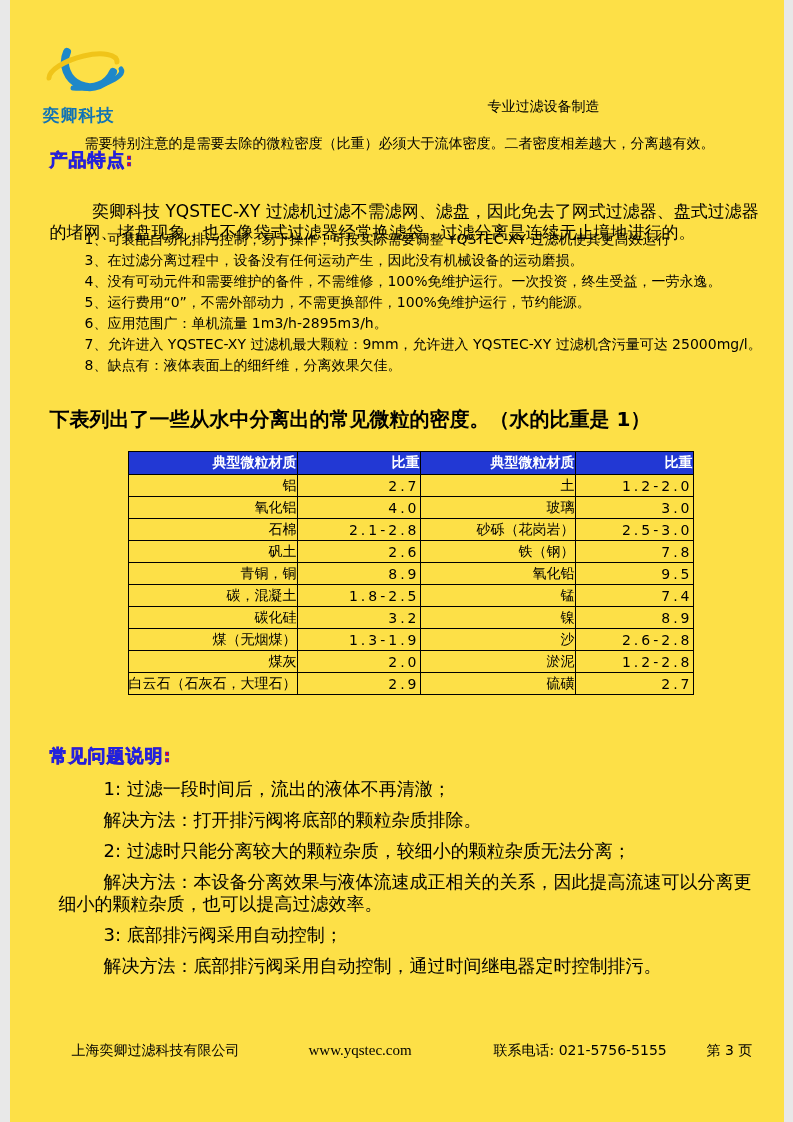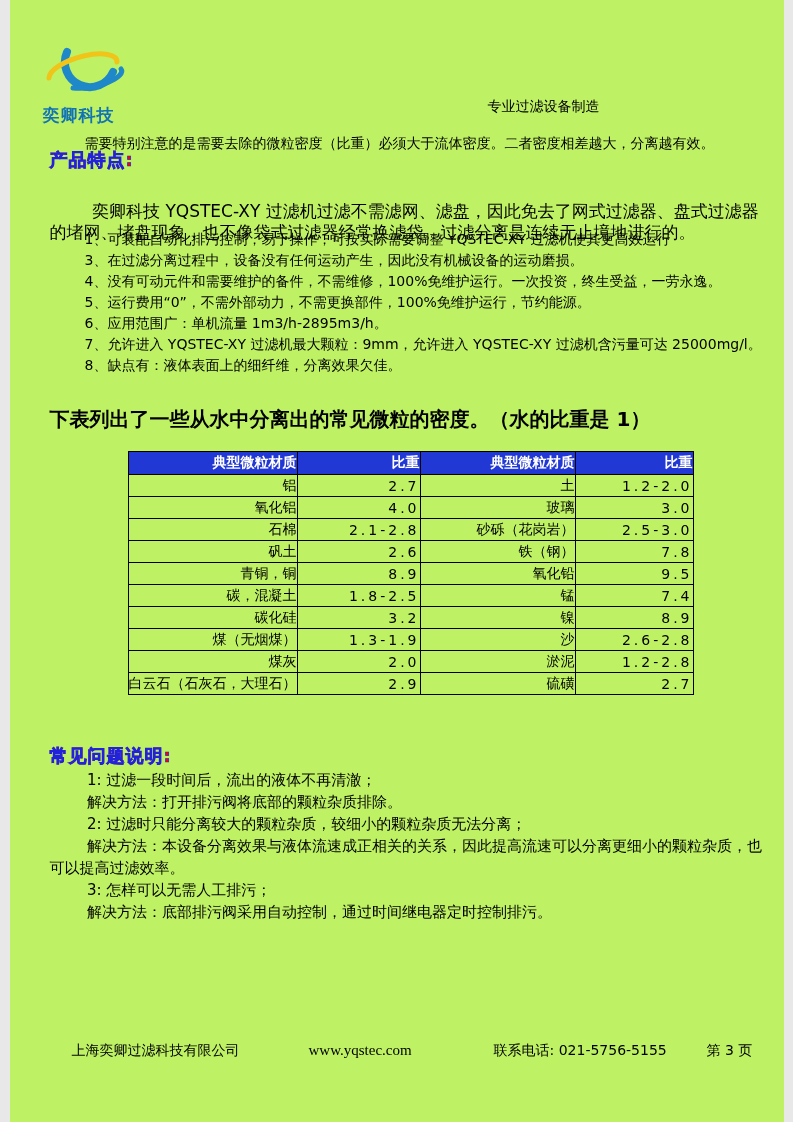--- a/index.html
+++ b/index.html
@@ -1,17 +1,17 @@
 <!DOCTYPE html>
 <html style="--accent_red: #ff0000; --accent_blue: #2222dd; --table_header_bg: #2238d4; --table_header_text: #ffffff; --logo_text_blue: #1173b5; --logo_globe_blue: #1e88c9; --logo_globe_yellow: #f0c419;"><head>
 <meta charset="utf-8">
 <style>
   html,body{margin:0;padding:0;background:#e8e8e8;}
   .page{
-    position:relative;width:774px;height:1122px;background:#bef264;margin:0 auto;
+    position:relative;width:774px;height:1122px;background:#fde047;margin:0 auto;
     font-family:"DejaVu Sans","Liberation Sans",sans-serif;color:#000;overflow:hidden;
   }
   
   .logo{position:absolute;left:33px;top:42px;width:96px;}
   .logo-text{color:var(--logo_text_blue);font-weight:bold;font-size:17px;letter-spacing:1px;margin-top:-4px;}
   
   .slogan{position:absolute;left:478px;top:98px;font-size:14px;}
   
   .intro{position:absolute;left:40px;top:119px;width:718px;font-size:14px;line-height:21px;text-indent:2.5em;}
   .sec-heading{
@@ -26,21 +26,21 @@
   .table-intro{position:absolute;left:40px;top:406px;font-size:20px;font-weight:bold;}
   
   table.density{position:absolute;left:118px;top:451px;border-collapse:collapse;table-layout:fixed;}
   table.density th,table.density td{
     border:1px solid #000;text-align:right;font-size:14px;padding:0;height:21px;overflow:hidden;white-space:nowrap;
   }
   table.density th{background:var(--table_header_bg);color:var(--table_header_text);font-weight:bold;height:22px;}
   td.num{letter-spacing:3px;}
   
   .faq-lines{position:absolute;left:40px;top:769px;width:722px;}
-  .faq-lines p{margin:0;font-size:15px;line-height:22px;text-indent:2.5em;}
+  .faq-lines p{margin:9px;font-size:18px;line-height:22px;text-indent:2.5em;}
   
   .footer{position:absolute;left:0;top:1042px;width:793px;height:22px;font-size:14px;}
   .footer span{position:absolute;top:0;}
   .f-company{left:62px;}
   .f-website{left:299px;font-family:"Liberation Serif","DejaVu Serif",serif;font-size:15px;}
   .f-phone{left:484px;}
   .f-page{left:697px;}
 </style>
 </head>
 <body>
@@ -151,21 +151,21 @@
       </tr>
     </tbody>
   </table>
 
   <div class="sec-heading" id="faq-heading">常见问题说明:</div>
   <div class="faq-lines">
     <p>1: 过滤一段时间后，流出的液体不再清澈；</p>
     <p>解决方法：打开排污阀将底部的颗粒杂质排除。</p>
     <p>2: 过滤时只能分离较大的颗粒杂质，较细小的颗粒杂质无法分离；</p>
     <p>解决方法：本设备分离效果与液体流速成正相关的关系，因此提高流速可以分离更细小的颗粒杂质，也可以提高过滤效率。</p>
-    <p>3: 怎样可以无需人工排污；</p>
+    <p>3: 底部排污阀采用自动控制；</p>
     <p>解决方法：底部排污阀采用自动控制，通过时间继电器定时控制排污。</p>
   </div>
 
   <div class="footer">
     <span class="f-company">上海奕卿过滤科技有限公司</span>
     <span class="f-website">www.yqstec.com</span>
     <span class="f-phone">联系电话: 021-5756-5155</span>
     <span class="f-page">第 3 页</span>
   </div>
 

